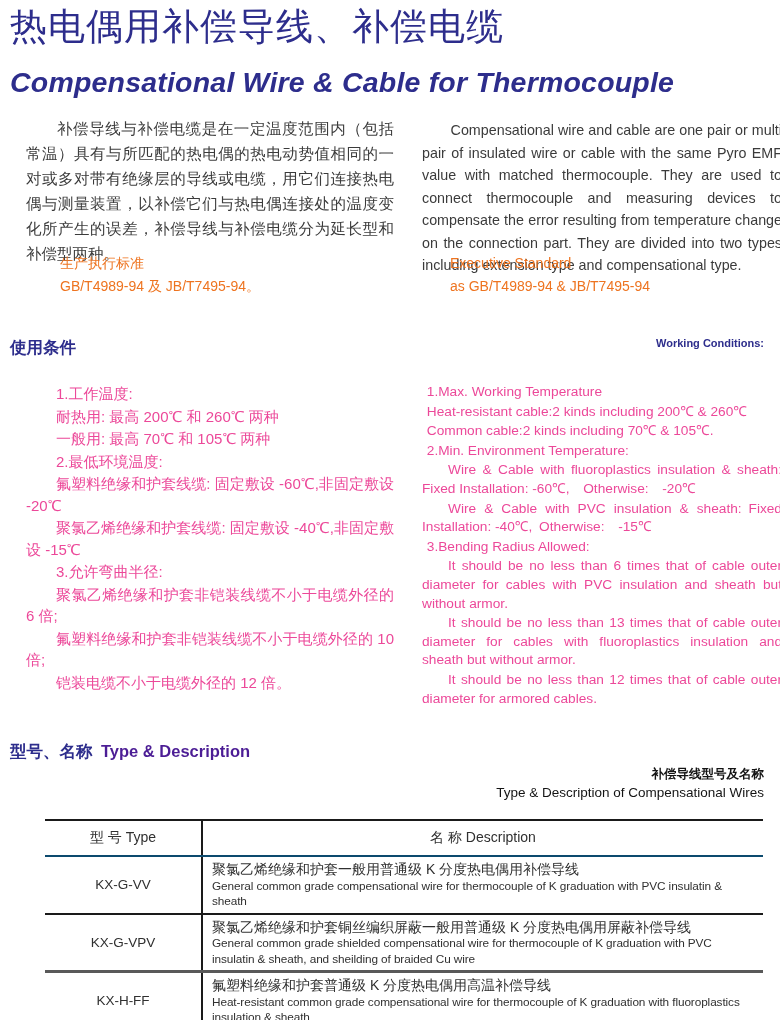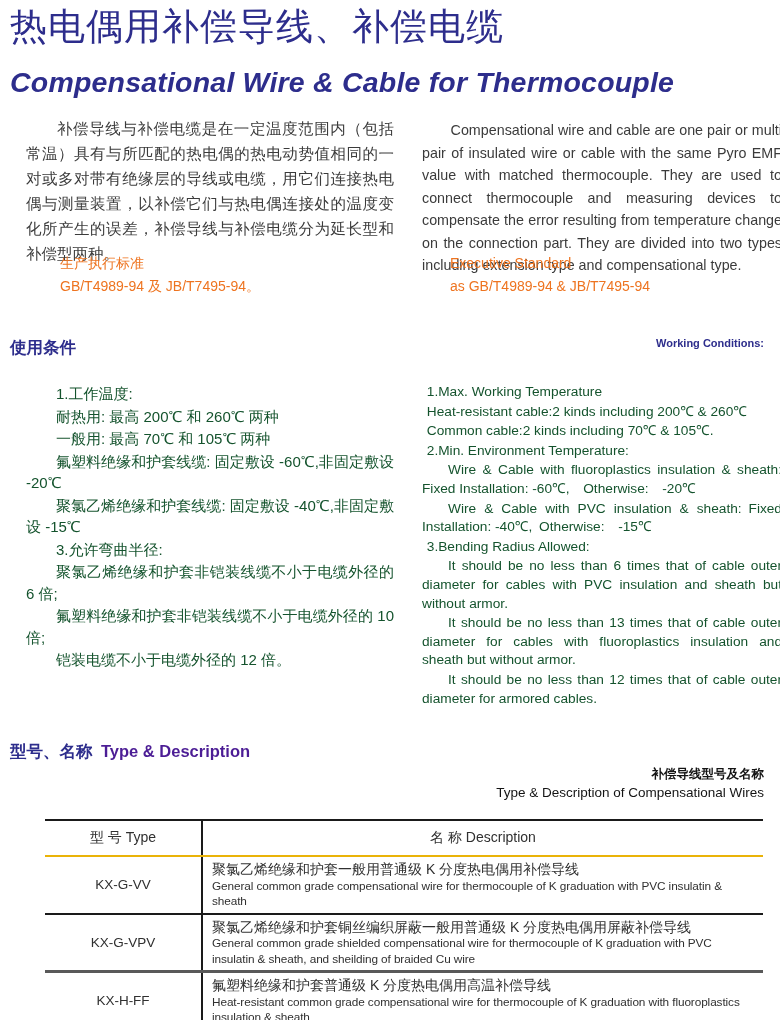--- a/index.html
+++ b/index.html
@@ -25,39 +25,39 @@
   .standards{top:252px;justify-content:flex-end;}
   .standards .col-l{padding-left:34px;}
   .standards .col-r{padding-left:28px;}
   .std-line{font-size:14px;line-height:23px;color:#ee7420;}
 
   
   .cond-heads{position:absolute;left:10px;top:337px;width:754px;}
   .wc-zh{float:left;font-size:16.5px;font-weight:700;color:#2d2d8c;}
   .wc-en{float:right;font-size:11px;font-weight:700;color:#2d2d8c;}
   .cond{top:383px;}
-  .cond-col p{margin:0 0 1px 0;text-align:justify;color:#14532d;}
+  .cond-col p{margin:0 0 1px 0;text-align:justify;color:#ec4899;}
   .cond-col.zh p{font-size:15px;line-height:21.5px;text-indent:2em;}
   .cond-col.en p{font-size:13.7px;line-height:18.6px;}
   .cond-col.en p.flush{text-indent:.35em;}
   .cond-col.en p.ind{text-indent:1.9em;}
 
   
   .type-head{position:absolute;left:10px;top:741px;}
   .type-head .zh{font-size:16.5px;font-weight:700;color:#2d2d8c;}
   .type-head .en{font-size:16.5px;font-weight:700;color:#4c1d95;margin-left:4px;}
   .captions{position:absolute;right:16px;top:766px;text-align:right;color:#141414;}
   .cap-zh{font-size:12.5px;font-weight:700;line-height:17px;}
   .cap-en{font-size:13.5px;font-weight:400;line-height:19px;text-align:right;}
 
   
   .tbl-wrap{position:absolute;left:45px;top:819px;width:718px;}
   table{width:718px;border-collapse:collapse;border-top:2px solid #1a1a1a;border-bottom:2px solid #1a1a1a;color:#303030;table-layout:fixed;}
   col.c1{width:157px;}
-  th{height:32px;font-weight:400;font-size:14px;text-align:center;border-bottom:2px solid #eab308;}
+  th{height:32px;font-weight:400;font-size:14px;text-align:center;border-bottom:2px solid #0c4a6e;}
   th:first-child,td:first-child{border-right:2px solid #1a1a1a;}
   tbody tr{border-bottom:2px solid #1a1a1a;}
   tbody tr:last-child{border-bottom:none;}
   tbody tr.thick-bottom{border-bottom:3px solid #595959;}
   td.code{text-align:center;vertical-align:middle;font-size:13.5px;}
   td.desc{padding:3px 8px 3px 9px;vertical-align:middle;}
   .desc-zh{font-size:14px;line-height:18.5px;}
   .desc-en{font-size:11.8px;line-height:15.5px;letter-spacing:-0.1px;}
 </style>
 </head>
@@ -96,20 +96,21 @@
     <span class="wc-zh">使用条件</span>
     <span class="wc-en">Working Conditions:</span>
   </div>
 
   <section class="cols cond">
     <div class="col-l cond-col zh">
 
     <p>1.工作温度:</p>
         <p>耐热用: 最高 200℃ 和 260℃ 两种</p>
         <p>一般用: 最高 70℃ 和 105℃ 两种</p>
+        <p>2.最低环境温度:</p>
         <p>氟塑料绝缘和护套线缆: 固定敷设 -60℃,非固定敷设 -20℃</p>
         <p>聚氯乙烯绝缘和护套线缆: 固定敷设 -40℃,非固定敷设 -15℃</p>
         <p>3.允许弯曲半径:</p>
         <p>聚氯乙烯绝缘和护套非铠装线缆不小于电缆外径的 6 倍;</p>
         <p>氟塑料绝缘和护套非铠装线缆不小于电缆外径的 10 倍;</p>
         <p>铠装电缆不小于电缆外径的 12 倍。</p>
       </div>
     <div class="col-r cond-col en">
 
     <p class="flush">1.Max. Working Temperature</p>

